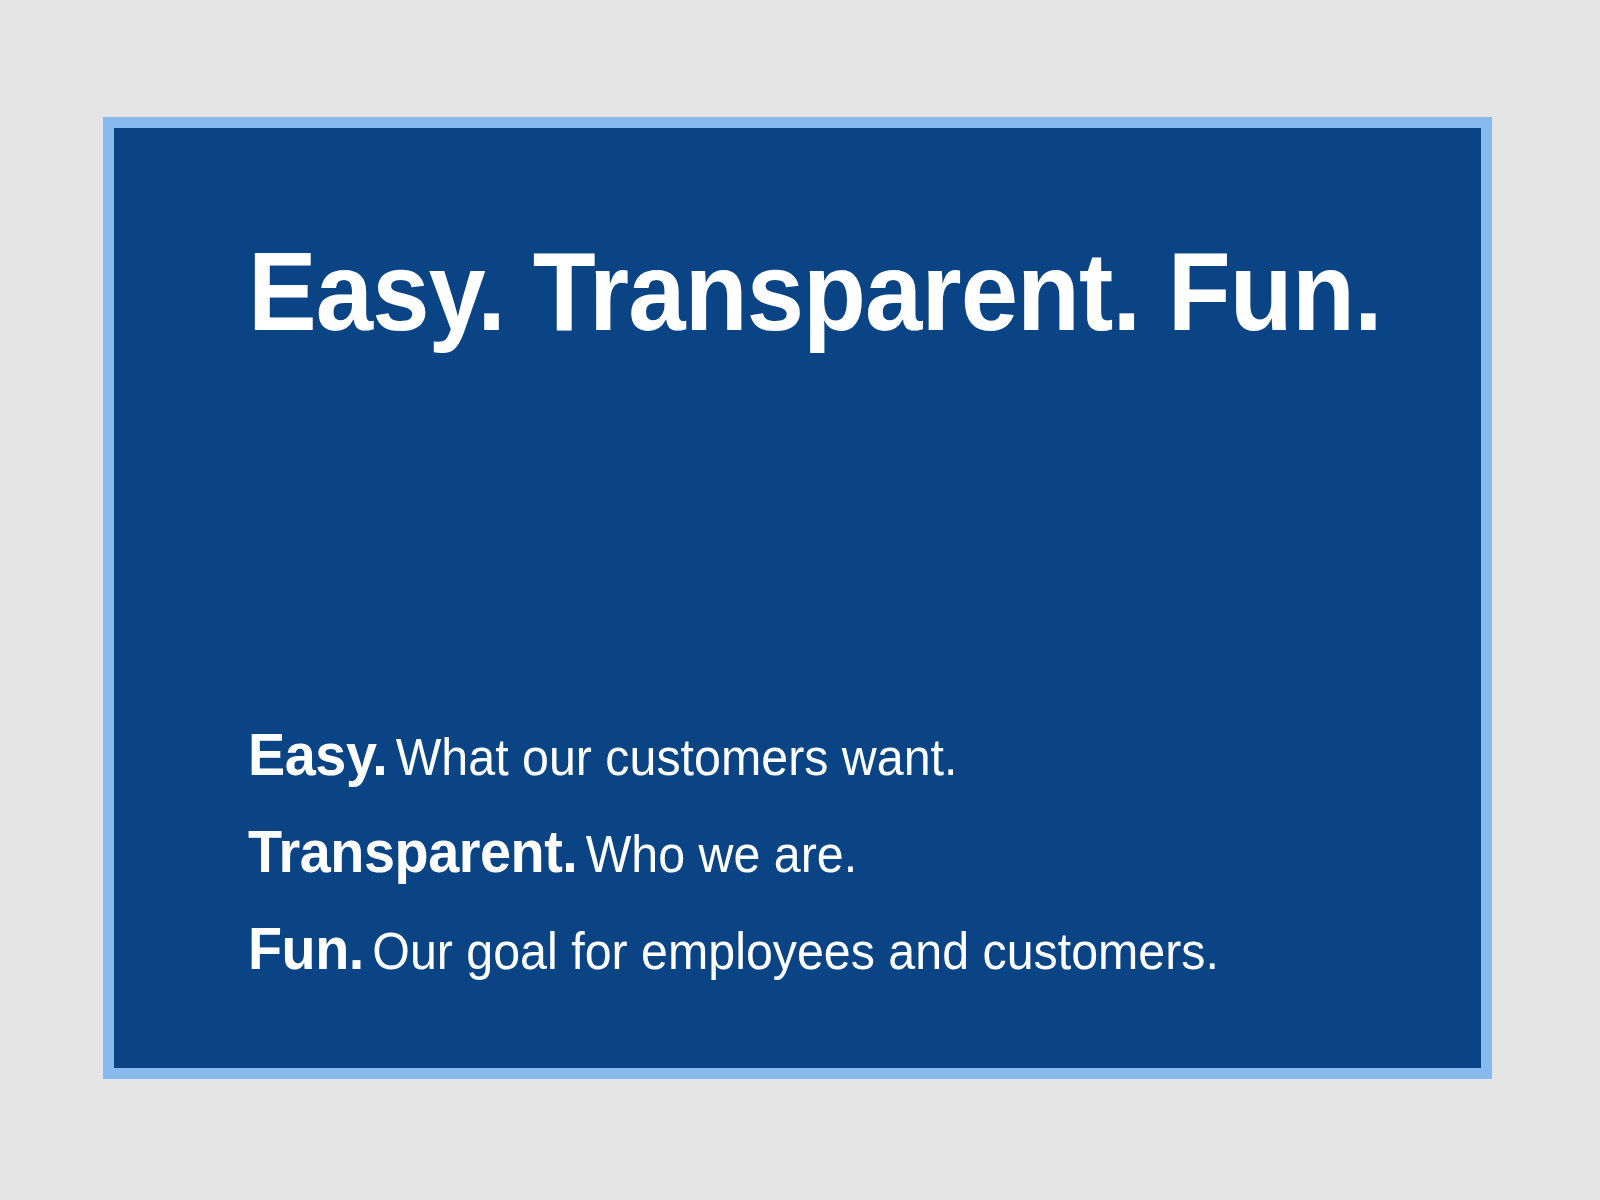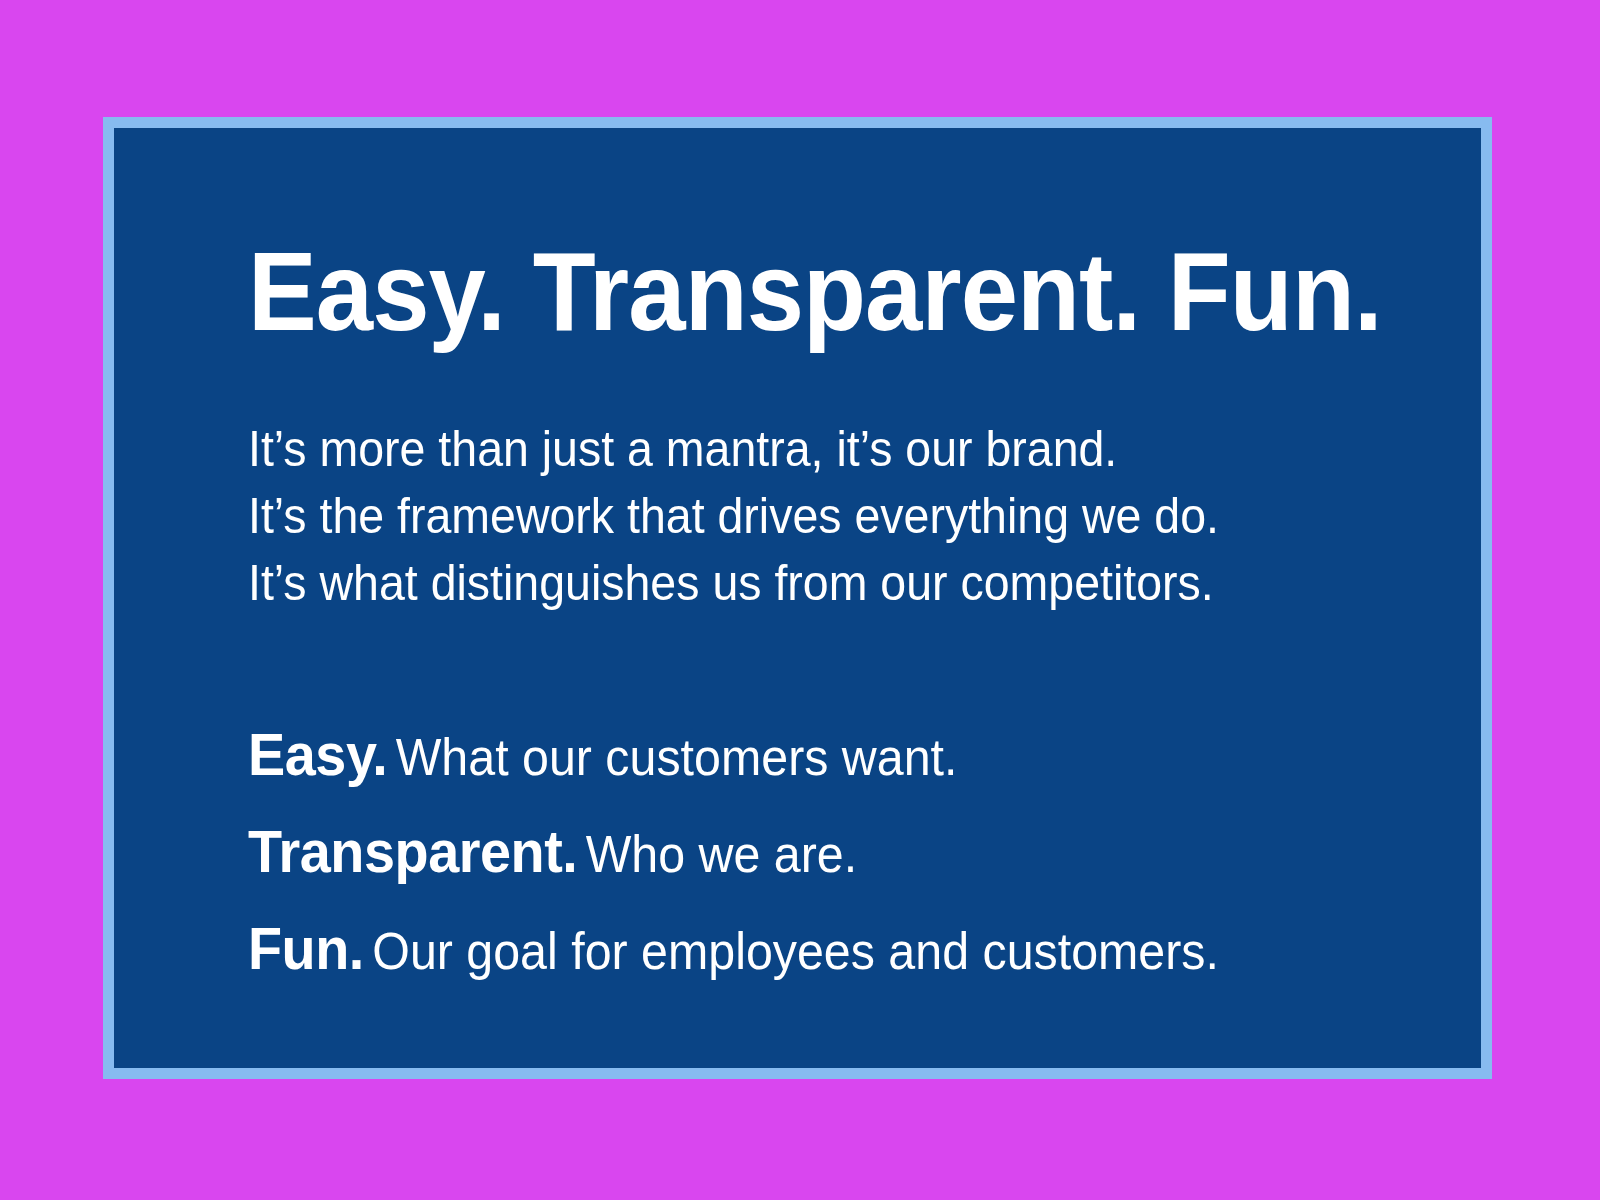--- a/index.html
+++ b/index.html
@@ -104,33 +104,28 @@
 
   .tenet-desc {
     font-weight: normal;
     font-size: 52px;
     padding-left: 9px;
   }
 </style>
 </head>
 <body>
 
-<div id="slide" style="background: #d946ef; text-decoration: underline;">
+<div id="slide" style="background: #e5e5e5; text-decoration: underline;">
 
   <div id="frame" style="background: rgb(10, 68, 133); border-color: rgb(135, 187, 240);">
 
     <div id="content">
 
       <div class="headline" style="color: rgb(255, 255, 255);">Easy. Transparent. Fun.</div>
 
-      <div class="intro">
-        <div class="intro-line" style="color: rgb(255, 255, 255);">It’s more than just a mantra, it’s our brand.</div>
-        <div class="intro-line" style="color: rgb(255, 255, 255);">It’s the framework that drives everything we do.</div>
-        <div class="intro-line" style="color: rgb(255, 255, 255);">It’s what distinguishes us from our competitors.</div>
-      </div>
 
       <div class="tenets">
 
         <div class="tenet-line" style="color: rgb(255, 255, 255);">
           <span class="tenet-term">Easy.</span><span class="tenet-desc">What our customers want.</span>
         </div>
 
         <div class="tenet-line" style="color: rgb(255, 255, 255);">
           <span class="tenet-term">Transparent.</span><span class="tenet-desc">Who we are.</span>
         </div>

